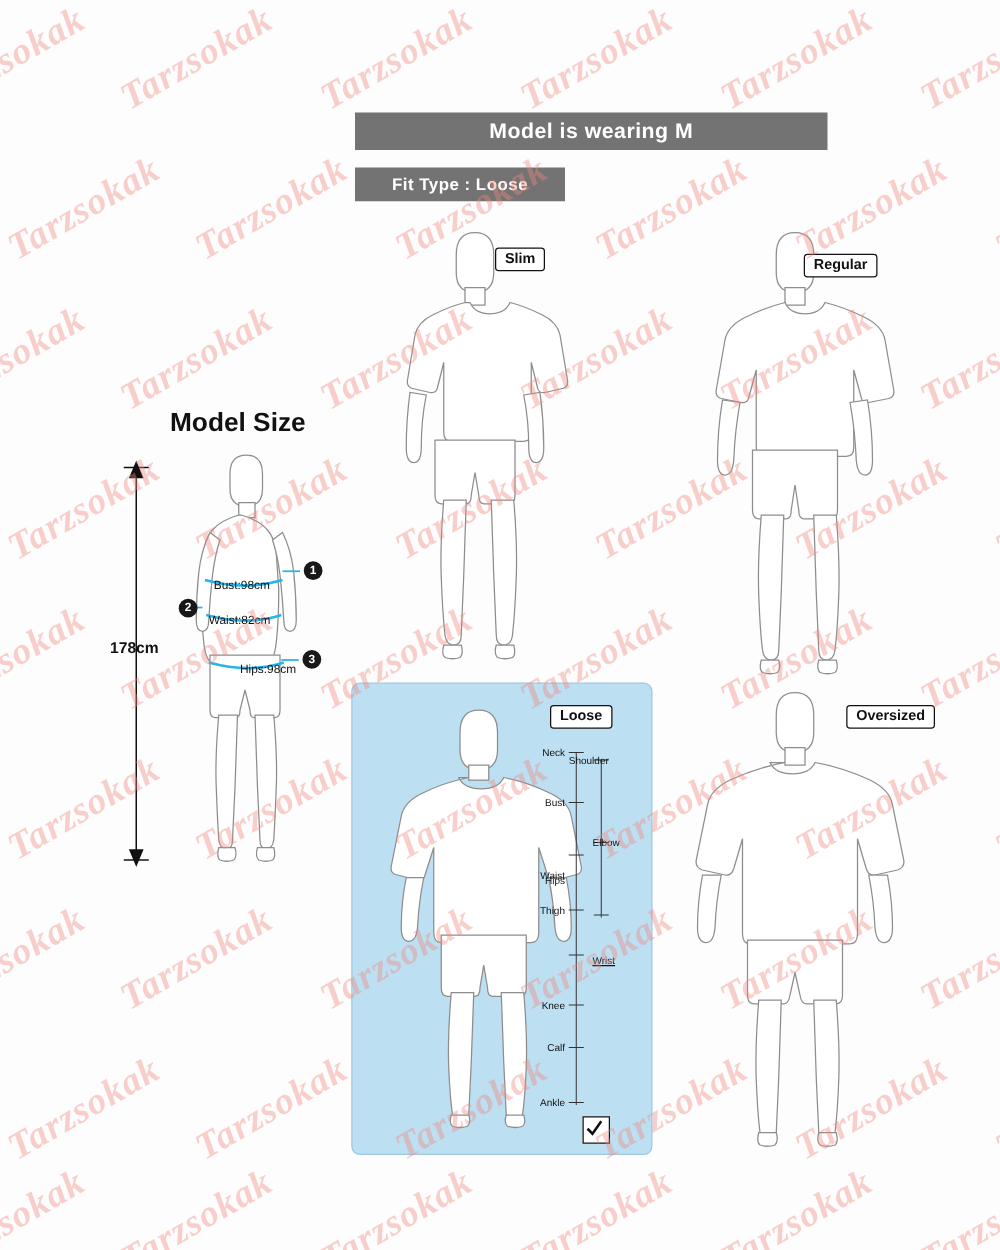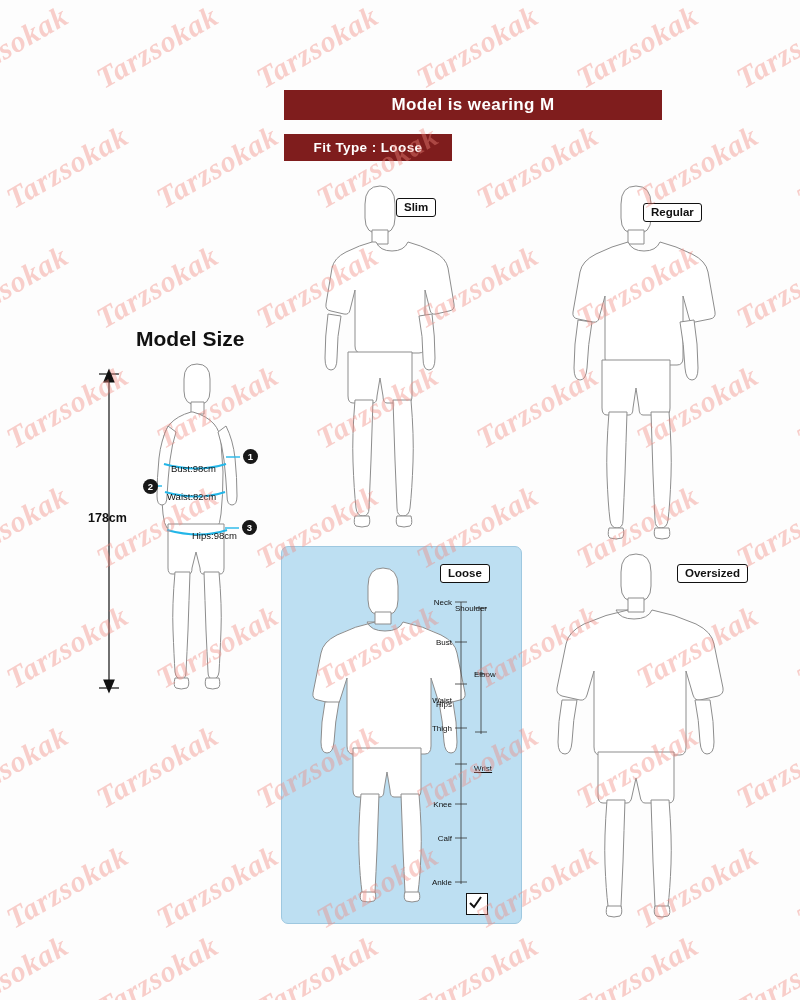--- a/index.html
+++ b/index.html
@@ -40,21 +40,21 @@
     font-size: 30px;
     color: rgba(240, 135, 125, 0.40);
     transform: rotate(-30deg);
     white-space: nowrap;
     letter-spacing: 1px;
   }
 
   
   .banner {
     position: absolute;
-    background: #7f1d1d;
+    background: #737373;
     color: #ffffff;
     font-weight: bold;
     display: flex;
     align-items: center;
     justify-content: center;
     letter-spacing: 0.4px;
     z-index: 20;
   }
   #banner-main {
     left: 284px; top: 90px;

